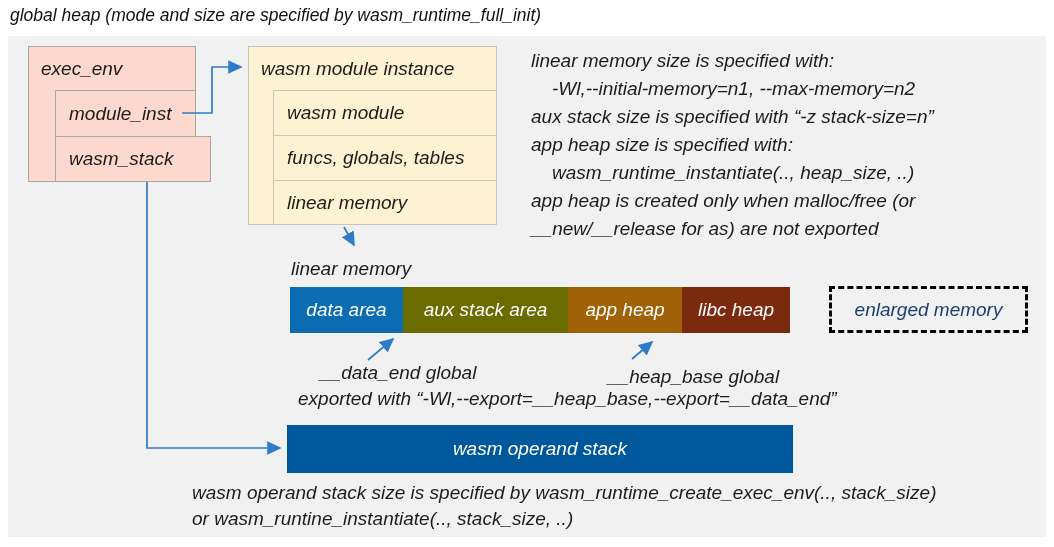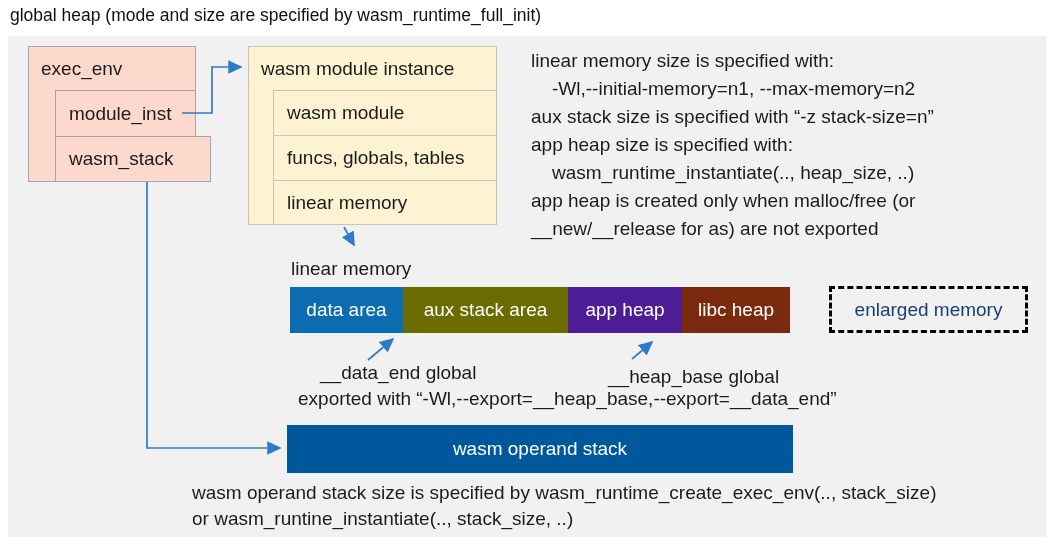--- a/index.html
+++ b/index.html
@@ -1,18 +1,18 @@
 <!DOCTYPE html>
 <html style="--arrow: #2e7bcb;"><head>
 <meta charset="utf-8">
 <style>
   html,body{margin:0;padding:0;background:#ffffff;}
   .canvas{
     position:relative;width:1054px;height:547px;overflow:hidden;
-    font-family:"Liberation Sans",sans-serif;color:#1c1c1c;background:#ffffff;
+    font-family:"Liberation Sans",sans-serif;color:#1c1c1c;background:#ffffff;font-style:italic;
   }
   .title{position:absolute;left:10px;top:5px;font-size:17.5px;color:#111;}
   .panel{position:absolute;left:8px;top:36px;width:1038px;height:501px;}
   .arrows{position:absolute;left:0;top:0;width:1054px;height:547px;pointer-events:none;}
   .outer-box{position:absolute;border:1px solid #a6a6a6;box-sizing:border-box;}
   .box-header{height:44px;display:flex;align-items:center;padding-left:12px;font-size:19px;}
   .row{position:absolute;border:1px solid #a6a6a6;box-sizing:border-box;
        display:flex;align-items:center;padding-left:13px;font-size:19px;}
   .cream-border{border-color:#c9c5b6;}
   .notes{position:absolute;left:531px;top:47px;font-size:19px;line-height:28px;}
@@ -59,21 +59,21 @@
     <div class="note-line">app heap size is specified with:</div>
     <div class="note-line indent">wasm_runtime_instantiate(.., heap_size, ..)</div>
     <div class="note-line">app heap is created only when malloc/free (or</div>
     <div class="note-line">__new/__release for as) are not exported</div>
   </div>
 
   <div class="lm-label">linear memory</div>
   <div class="membar">
     <div class="seg" style="width: 113px; background: rgb(11, 108, 178);">data area</div>
     <div class="seg" style="width: 165px; background: rgb(106, 108, 0);">aux stack area</div>
-    <div class="seg" style="width: 114px; background: #4c1d95;">app heap</div>
+    <div class="seg" style="width: 114px; background: #a16207;">app heap</div>
     <div class="seg" style="width: 108px; background: rgb(124, 42, 14);">libc heap</div>
   </div>
   <div class="enlarged" style="color: rgb(27, 63, 114); margin-left: 36px;">enlarged memory</div>
 
   <div class="ann" style="left:320px;top:362px">__data_end global</div>
   <div class="ann" style="left:608px;top:366px">__heap_base global</div>
   <div class="ann" style="left:298px;top:388px">exported with “-Wl,--export=__heap_base,--export=__data_end”</div>
 
   <div class="opbar" style="background: rgb(0, 88, 156);">wasm operand stack</div>
 

